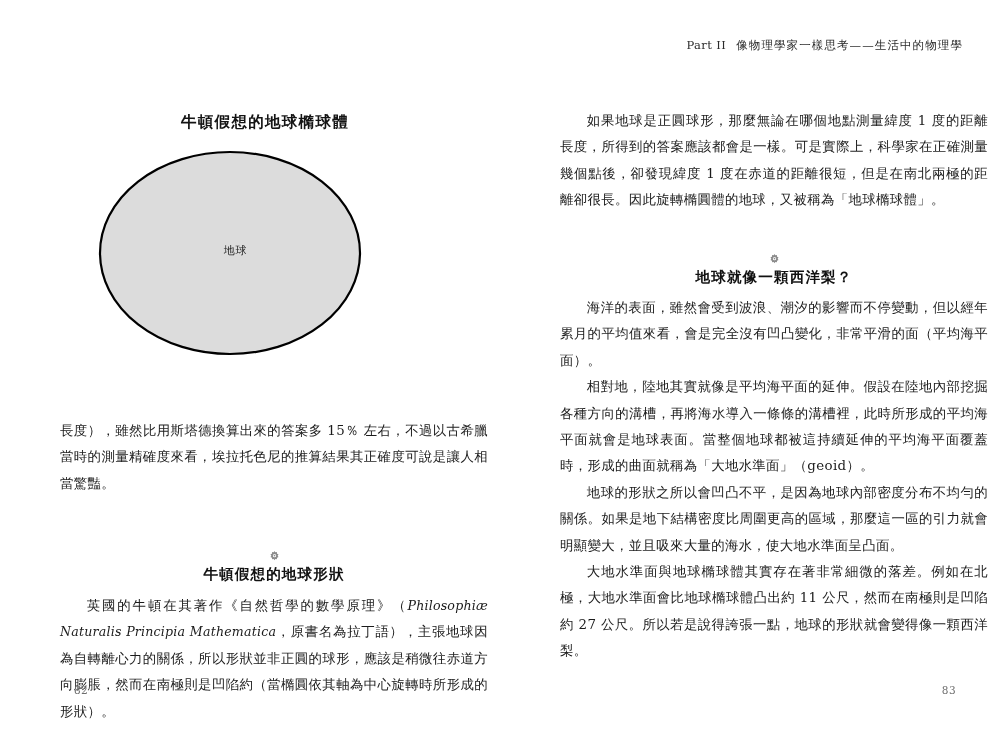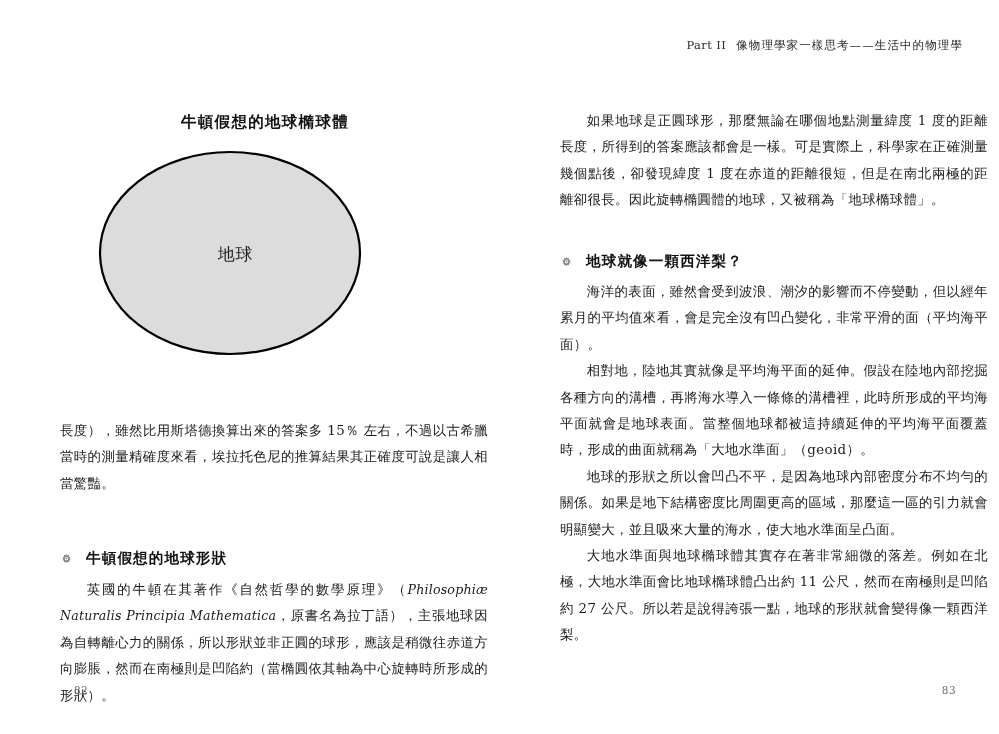--- a/index.html
+++ b/index.html
@@ -91,21 +91,21 @@
     width: 264px;
     height: 208px;
   }
   .ellipse-wrap svg { display: block; }
   .ellipse-label {
     position: absolute;
     left: 11px;
     right: 0;
     top: 94px;
     text-align: center;
-    font-size: 17px;
+    font-size: 11px;
     letter-spacing: 0.8px;
     color: #1d1d1d;
     font-family: Liberation Sans, sans-serif;
   }
 
   
   p.para {
     margin: 0;
     font-size: 13.4px;
     line-height: 26.4px;
@@ -120,26 +120,27 @@
     font-family: "DejaVu Serif", "Liberation Serif", serif;
     font-style: italic;
     font-size: 12.6px;
     letter-spacing: 0.2px;
   }
 
   
   .section-heading {
     display: flex;
     align-items: center;
-    gap: 13px;
+    gap: 3px;
     font-size: 14.6px;
     font-weight: bold;
     letter-spacing: 1.1px;
     color: #111111;
     font-family: "DejaVu Sans", "Liberation Sans", sans-serif;
+    flex-direction: column;
   }
   .gear-icon {
     flex: 0 0 auto;
     width: 13px;
     height: 13px;
     display: inline-block;
     position: relative;
     top: 1px;
   }
   .gear-icon svg { display: block; }

